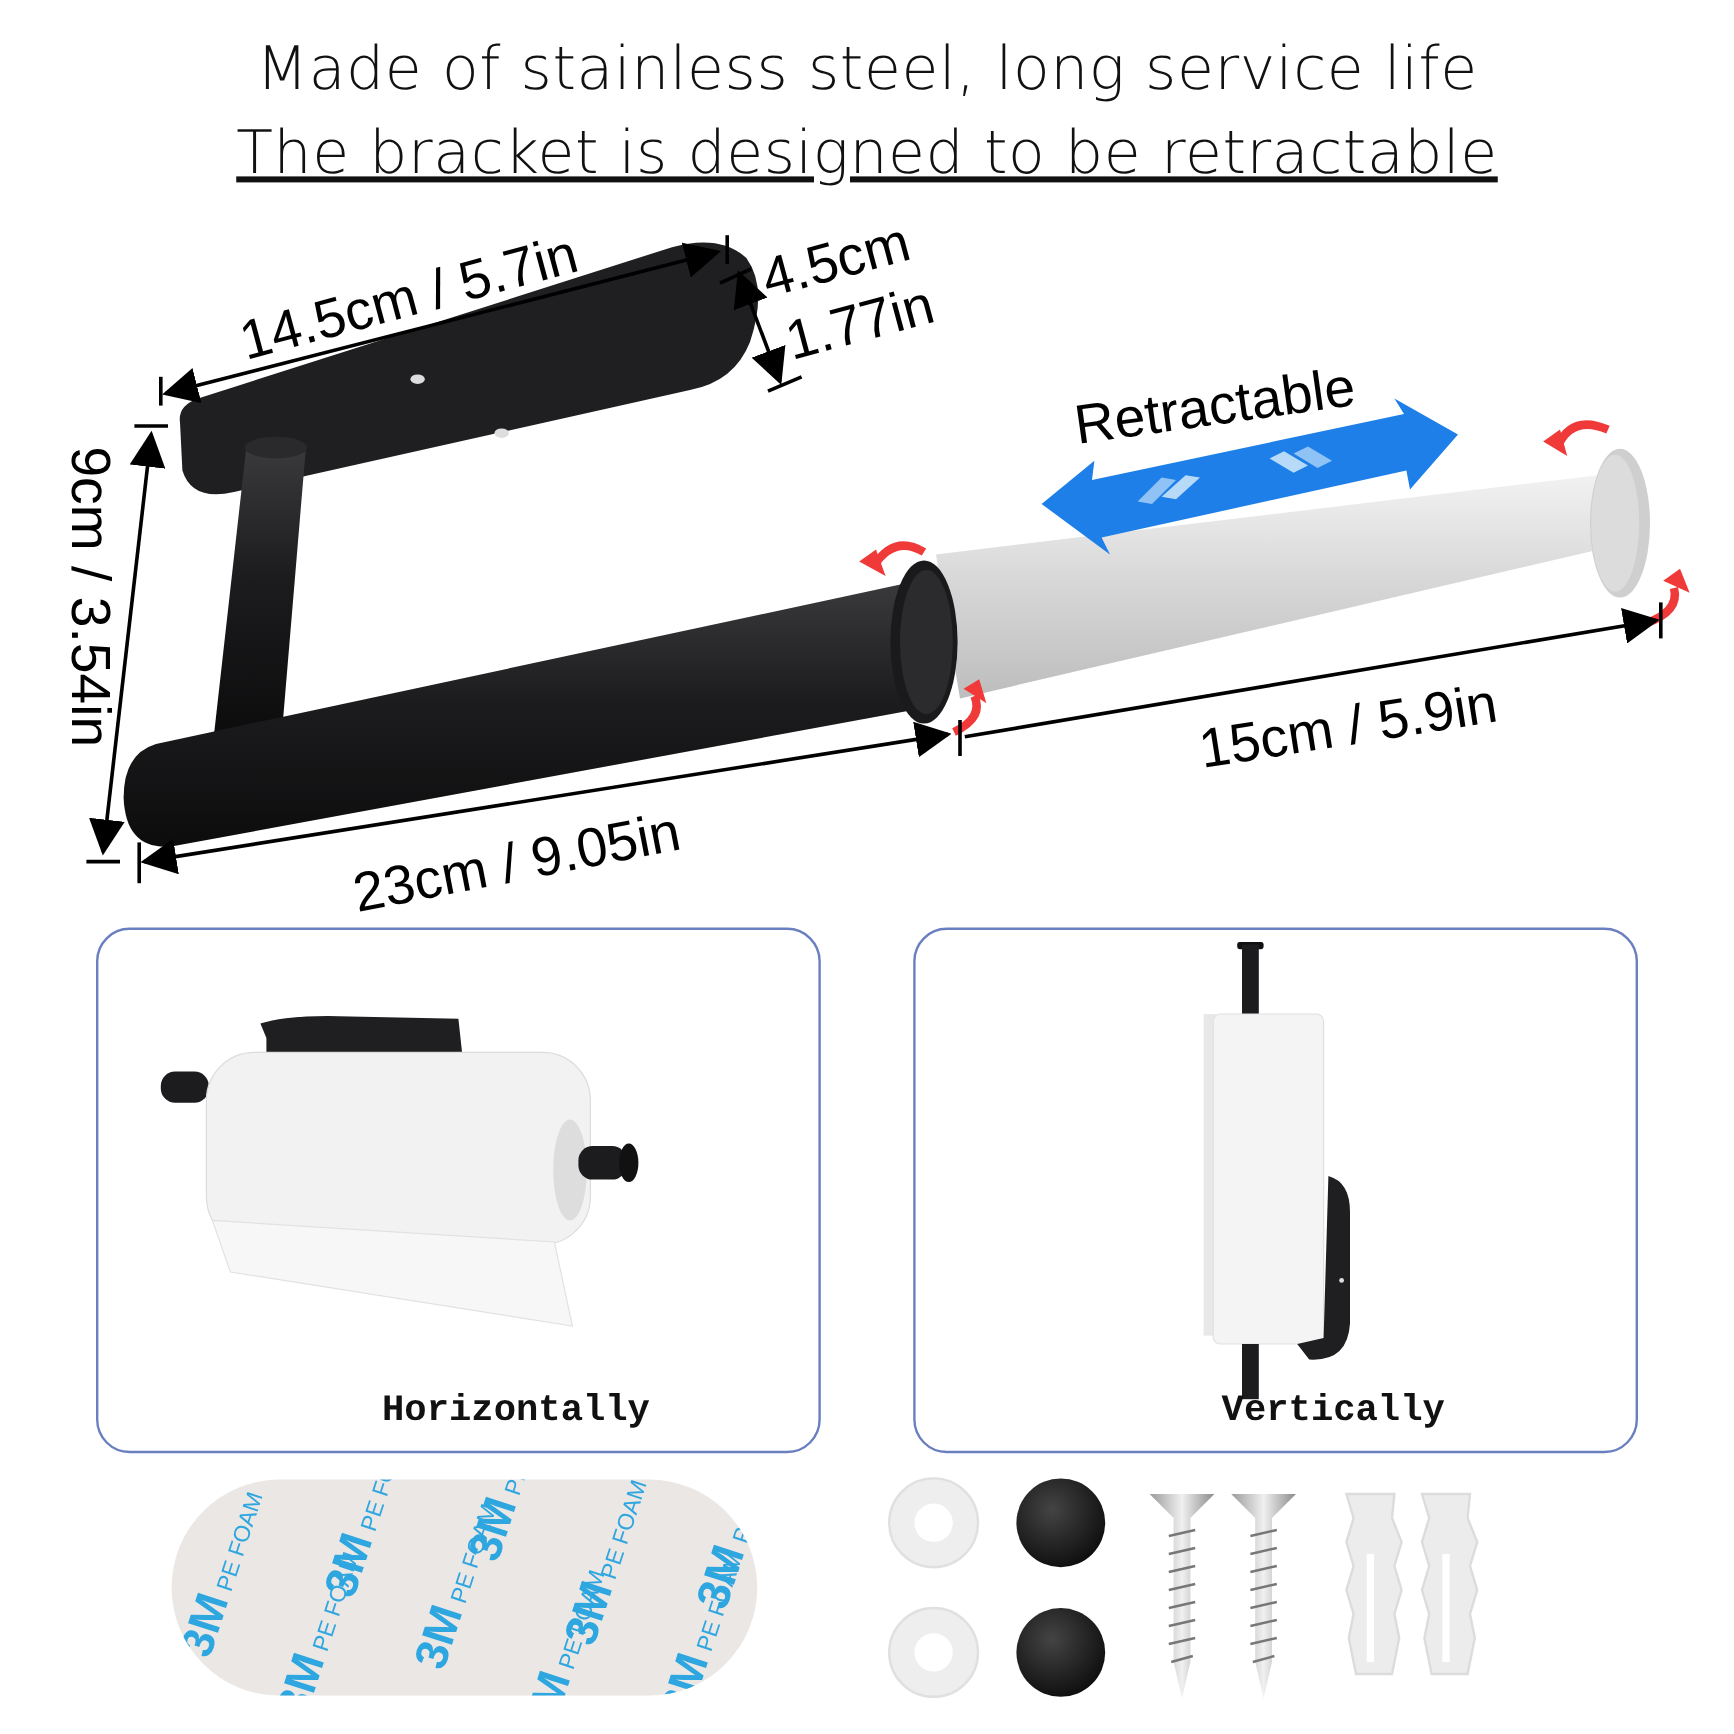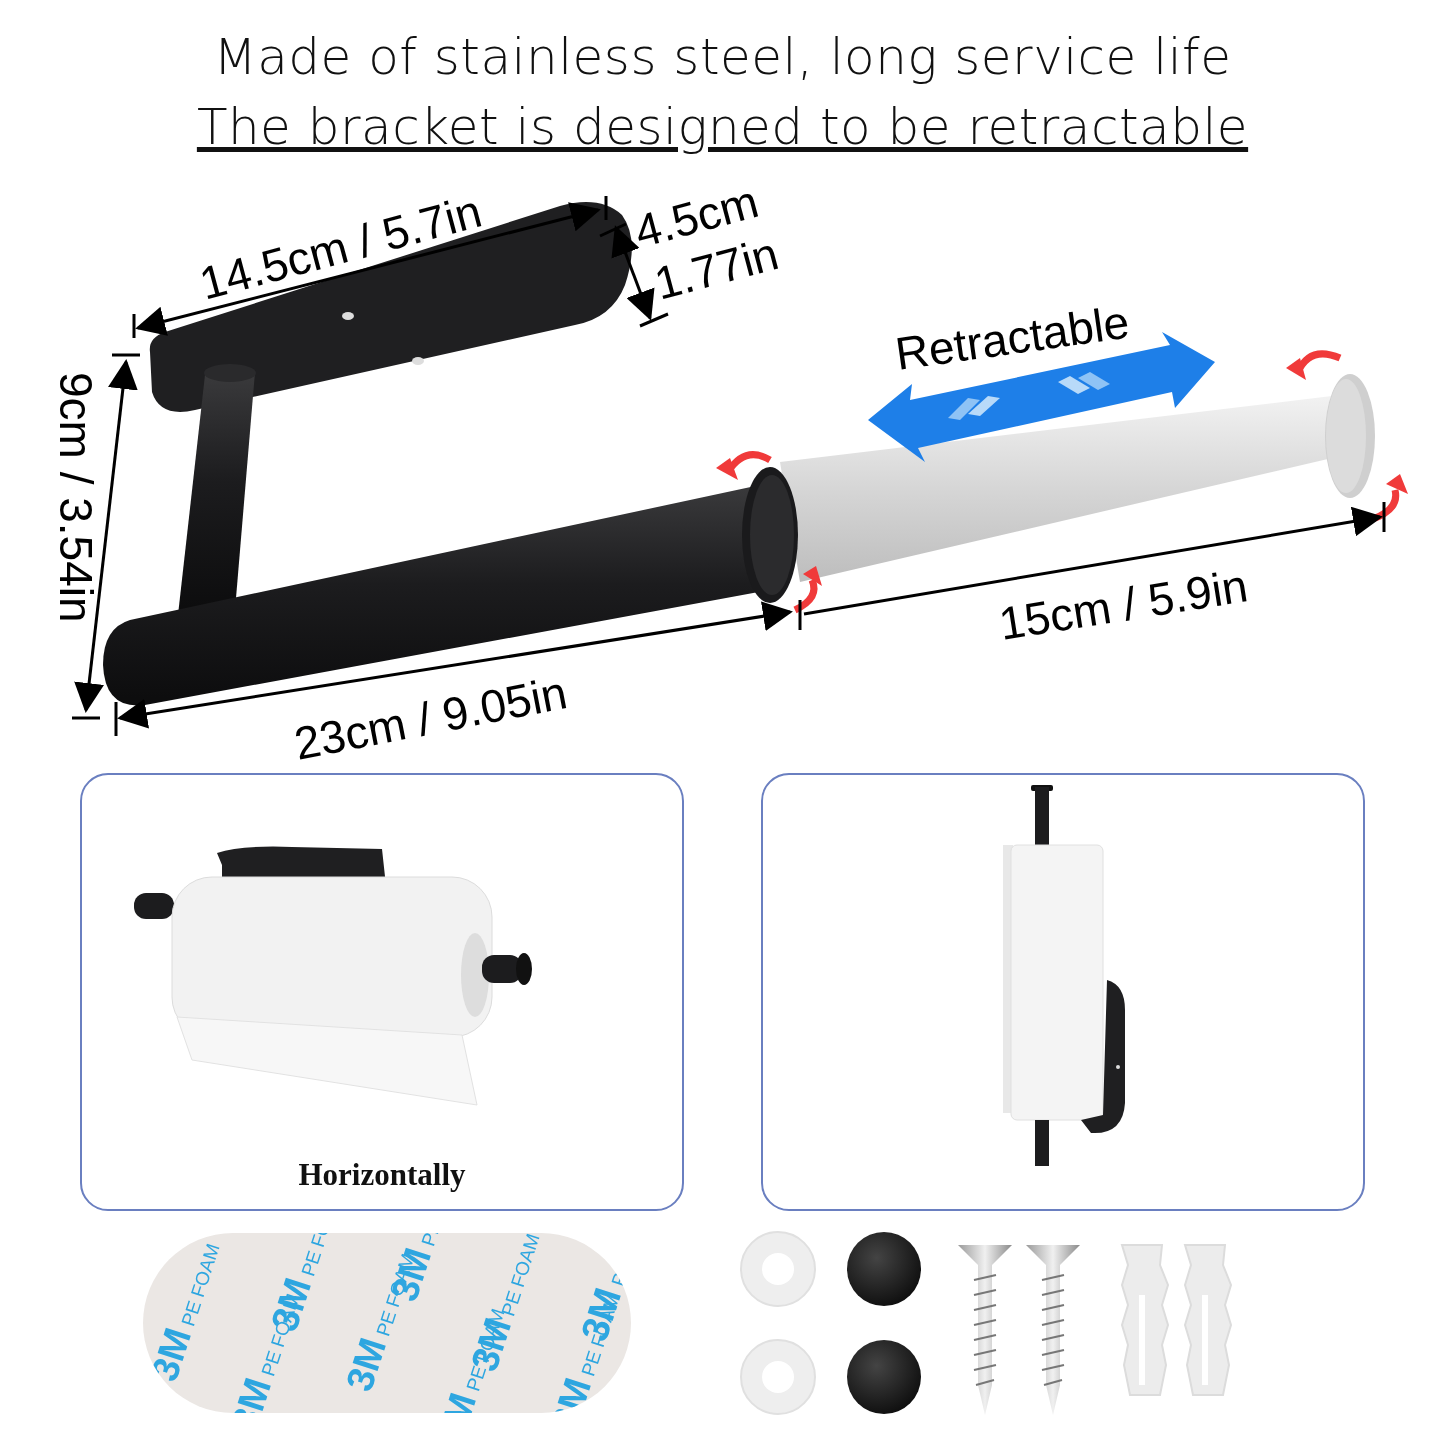--- a/index.html
+++ b/index.html
@@ -3,21 +3,21 @@
 <meta charset="utf-8">
 <style>
   html, body { margin:0; padding:0; background:#ffffff; }
   body { width:1445px; height:1445px; position:relative; overflow:hidden; font-family:"DejaVu Sans", sans-serif; color:#000; }
   .headline { position:absolute; left:0; width:1445px; text-align:center; font-family:"DejaVu Sans", sans-serif; font-size:50px; font-weight:300; letter-spacing:0.5px; color:#111; }
   #hl1 { top:28px; }
   #hl2 { top:98px;text-decoration:underline; }
   svg.main { position:absolute; left:0; top:0; }
   .dim { font-family:"Liberation Sans", sans-serif; font-size:46px; fill:#000; }
   .card { position:absolute; border:2px solid #6a7fc0; border-radius:28px; background:#fff; box-sizing:border-box; }
-  .card-label { position:absolute; bottom:16px; left:0; width:100%; text-align:center; font-family:Liberation Serif, serif; font-weight:bold; font-size:31px; color:#111; }
+  .card-label { position:absolute; bottom:16px; left:0; width:100%; text-align:center; font-family:Liberation Mono, monospace; font-weight:bold; font-size:31px; color:#111;padding-left:48px; }
   .card svg { position:absolute; left:0; top:0; }
   .tape { position:absolute; left:143px; top:1233px; width:488px; height:180px; border-radius:90px; background:#ebe7e4; overflow:hidden; }
   .tape .mark { position:absolute; font-family:"Liberation Sans", sans-serif; font-weight:bold; color:#2ea6e0; transform:rotate(-72deg); transform-origin:left top; white-space:nowrap; }
   .tape .mark .big { font-size:38px; font-weight:900; }
   .tape .mark .small { font-size:19px; font-weight:normal; margin-left:6px; }
   .hardware { position:absolute; left:730px; top:1225px; width:520px; height:200px; }
 </style>
 </head>
 <body>
 
@@ -128,20 +128,21 @@
 <div class="card" style="left:761px; top:773px; width:604px; height:438px;">
   <svg width="600" height="434">
     <rect x="268" y="10" width="22" height="6" rx="2" fill="#111"></rect>
     <rect x="272" y="12" width="14" height="70" fill="#1c1c1e"></rect>
     <rect x="240" y="70" width="10" height="268" fill="#e8e8e8"></rect>
     <rect x="248" y="70" width="92" height="275" rx="6" fill="#f4f4f4" stroke="#e0e0e0"></rect>
     <path d="M344,205 Q362,210 362,235 L362,328 Q360,360 328,358 L318,345 L340,340 Z" fill="#1f1f21"></path>
     <rect x="272" y="345" width="14" height="46" fill="#1c1c1e"></rect>
     <circle cx="355" cy="292" r="2" fill="#ddd"></circle>
   </svg>
+  <div class="card-label">Vertically</div>
 </div>
 
 <div class="tape">
   <div class="mark" style="left:0px; top:140px;"><span class="big">3M</span><span class="small">PE FOAM</span></div>
   <div class="mark" style="left:80px; top:190px;"><span class="big">3M</span><span class="small">PE FOAM</span></div>
   <div class="mark" style="left:120px; top:90px;"><span class="big">3M</span><span class="small">PE FOAM</span></div>
   <div class="mark" style="left:195px; top:150px;"><span class="big">3M</span><span class="small">PE FOAM</span></div>
   <div class="mark" style="left:240px; top:60px;"><span class="big">3M</span><span class="small">PE FOAM</span></div>
   <div class="mark" style="left:285px; top:205px;"><span class="big">3M</span><span class="small">PE FOAM</span></div>
   <div class="mark" style="left:320px; top:130px;"><span class="big">3M</span><span class="small">PE FOAM</span></div>

